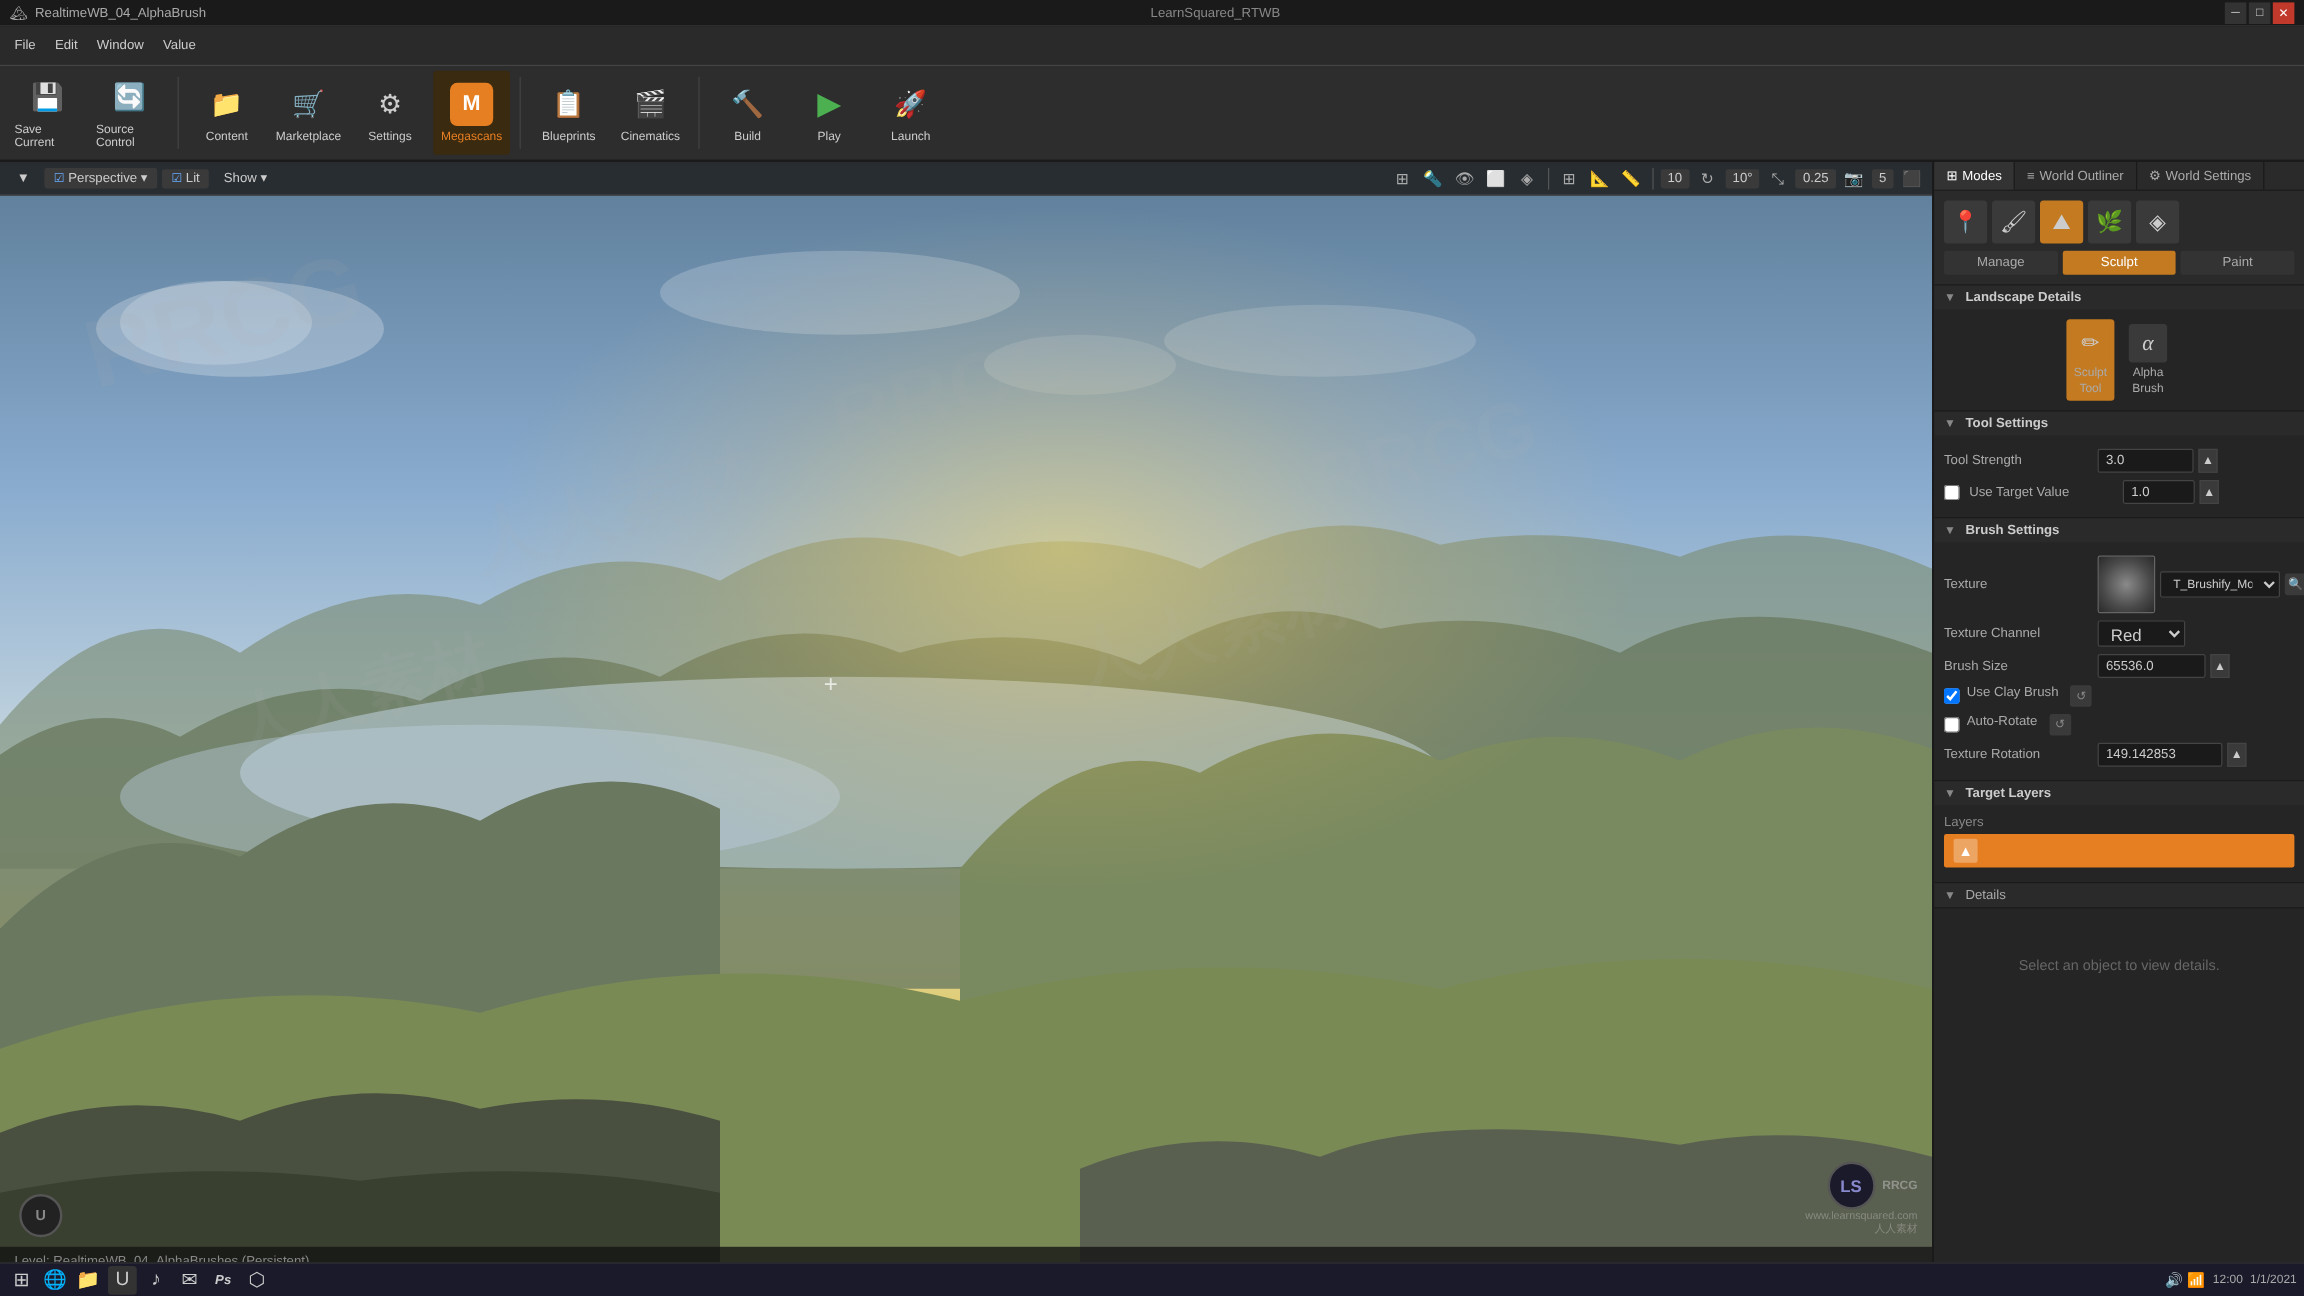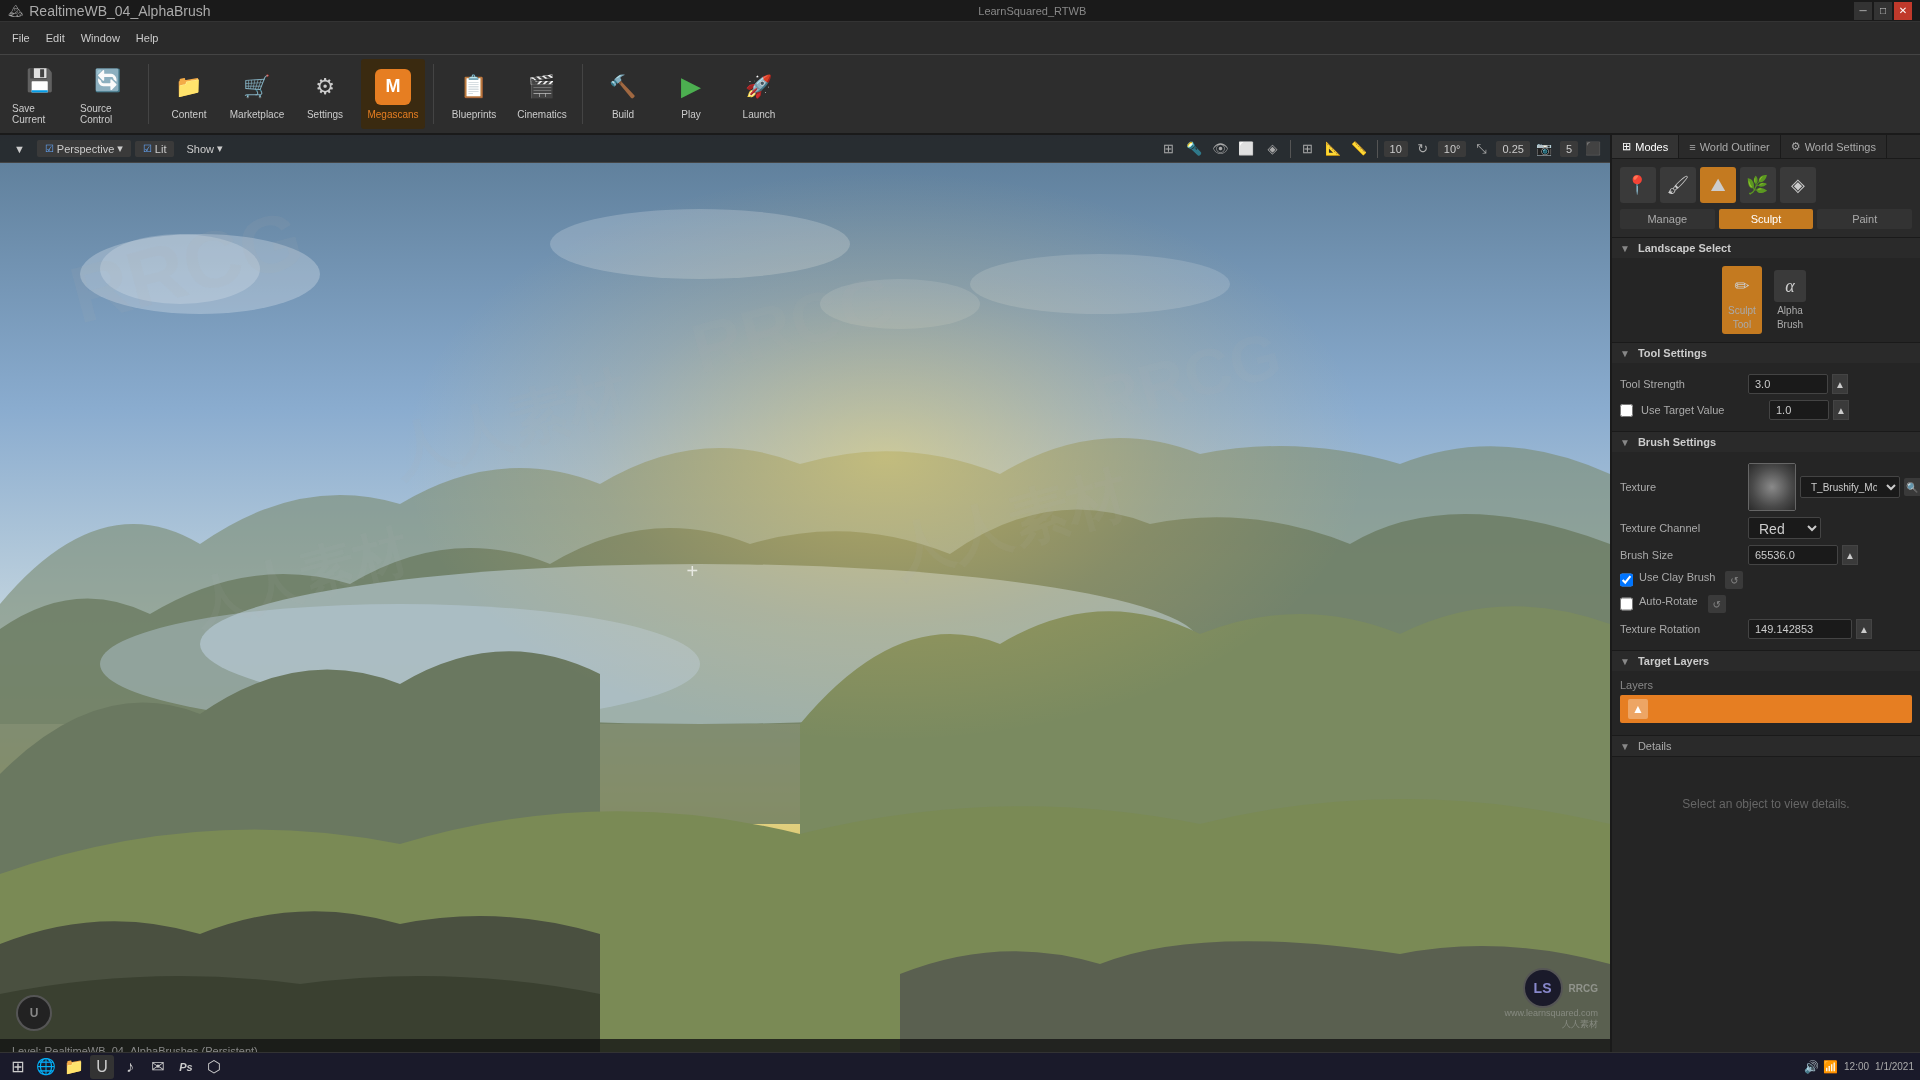--- a/index.html
+++ b/index.html
@@ -429,34 +429,34 @@
       background: #3a3a3a;
       display: flex; align-items: center; justify-content: center;
       font-size: 10px; cursor: pointer; border-radius: 2px; color: #888;
     }
   </style>
 </head>
 <body>
 
 <div id="title-bar">
   <span style="font-size:12px; margin-right:6px;">🏔</span>
-  <span style="font-size:14px; color:#aaa;">RealtimeWB_04_AlphaBrush</span>
+  <span style="font-size:11px; color:#aaa;">RealtimeWB_04_AlphaBrush</span>
   <span style="flex:1; text-align:center; font-size:11px; color:#888;">LearnSquared_RTWB</span>
   <div class="win-controls">
     <div class="win-btn">─</div>
     <div class="win-btn">□</div>
     <div class="win-btn" style="background:#c0392b; color:white;">✕</div>
   </div>
 </div>
 
 <div id="menu-bar">
   <span class="menu-item">File</span>
   <span class="menu-item">Edit</span>
   <span class="menu-item">Window</span>
-  <span class="menu-item">Help</span>
+  <span class="menu-item">Value</span>
 </div>
 
 <div id="toolbar">
   <div class="toolbar-btn">
     <div class="tb-icon">💾</div>
     <span>Save Current</span>
   </div>
   <div class="toolbar-btn">
     <div class="tb-icon">🔄</div>
     <span>Source Control</span>
@@ -662,21 +662,21 @@
       <div class="mode-labels-row">
         <div class="mode-label-btn">Manage</div>
         <div class="mode-label-btn active">Sculpt</div>
         <div class="mode-label-btn">Paint</div>
       </div>
     </div>
 
     <div class="panel-section">
       <div class="panel-section-header">
         <span class="section-collapse">▼</span>
-        <span>Landscape Select</span>
+        <span>Landscape Details</span>
       </div>
       <div class="panel-section-body">
         <div class="tool-row">
           <div class="tool-btn active">
             <div class="tool-icon" style="background:#c47a20;">✏</div>
             <span class="tool-btn-label">Sculpt</span>
             <span class="tool-btn-label">Tool</span>
           </div>
           <div class="tool-btn">
             <div class="tool-icon" style="font-style:italic; font-family:serif;">α</div>

